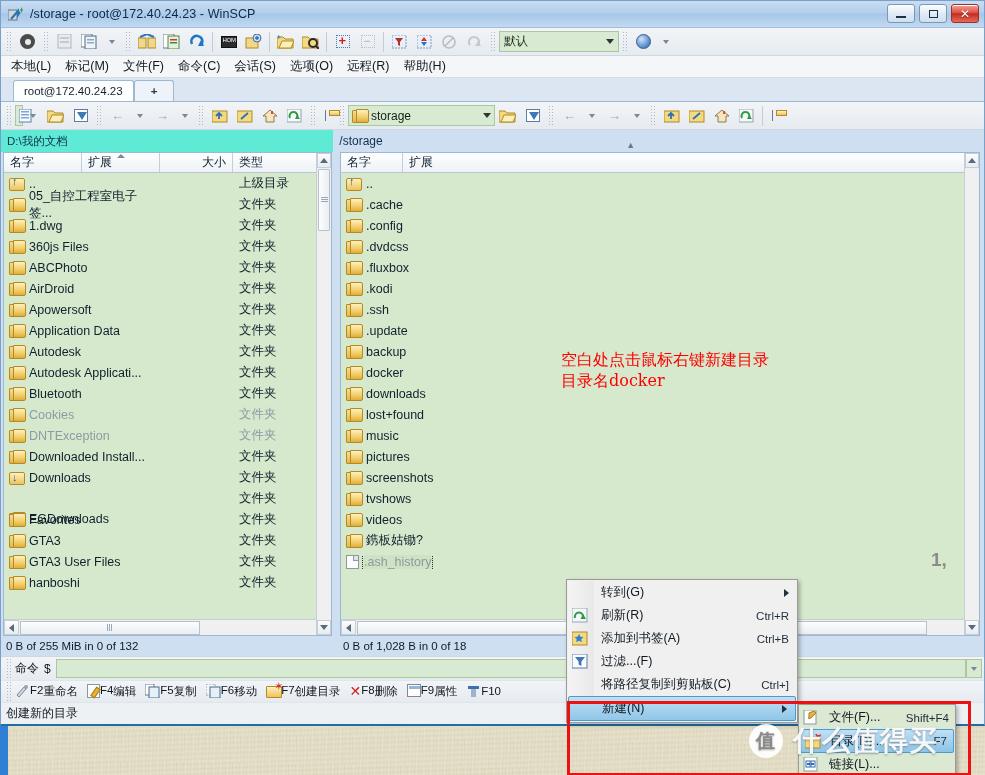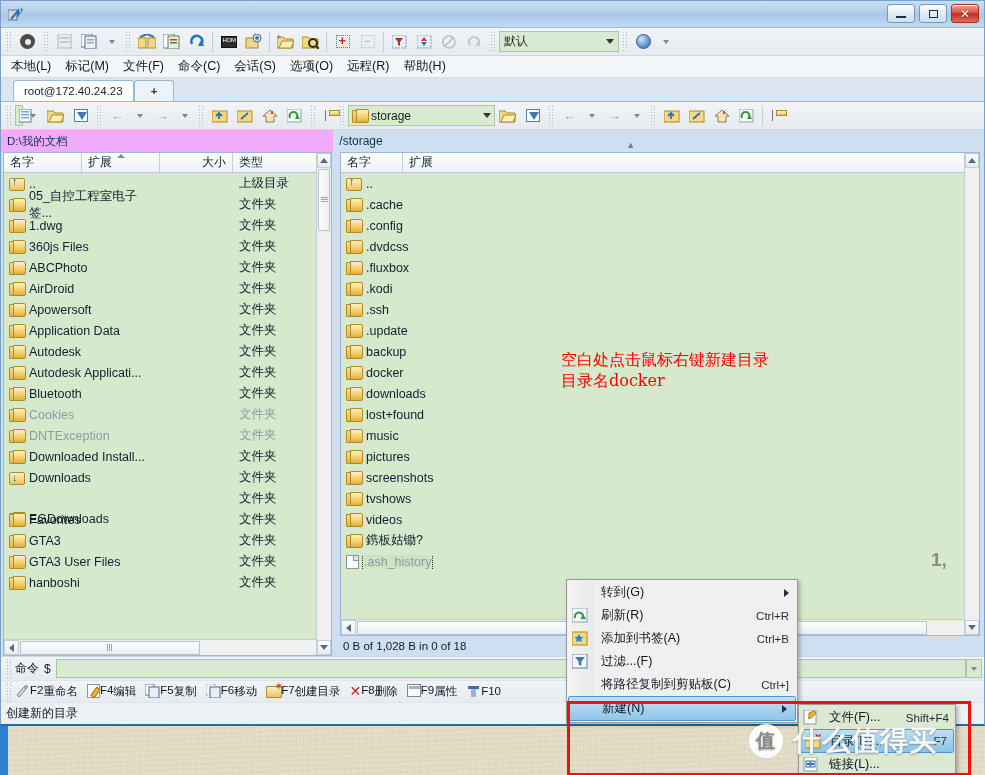--- a/index.html
+++ b/index.html
@@ -120,21 +120,21 @@
   .pathbar{
     height:28px;background:linear-gradient(#f2f4f7,#e6ebf0);
     border-bottom:1px solid #cfd8e0; display:flex;align-items:center;padding-left:2px;
   }
   .addr-combo{
     height:21px;background:#d9ead3;border:1px solid #a9c7a0;
     display:flex;align-items:center;padding:0 3px; min-width:0;
   }
   .addr-combo .txt{font-size:12px;color:#14200f;white-space:nowrap;overflow:hidden;}
   .local-path{
-    height:22px;background:#f0abfc;display:flex;align-items:center;
+    height:22px;background:#5eead4;display:flex;align-items:center;
     padding-left:6px;font-size:11.5px;color:#10304f;
   }
   .remote-path{
     height:22px;background:#cfdff2;display:flex;align-items:center;
     padding-left:6px;font-size:12px;color:#10304f; position:relative;
   }
   .remote-path .caretmark{position:absolute;left:293px;top:10px;font-size:9px;color:#6a7a8a;}
 
   .listwrap{
     flex:1; background:#d7e9cd; border:1px solid #9db8d4;
@@ -387,20 +387,21 @@
 <div class="window">
 
   <div class="titlebar">
     <div class="title-icon">
       <svg width="16" height="16" viewBox="0 0 16 16">
         <rect x="0" y="4" width="9" height="10" fill="#cfd6dd" stroke="#6a7681"></rect>
         <path d="M5 12 L13 3 L13 7 L15 4 L13 1 L13 4 L4 11 Z" fill="#3f9e49"></path>
         <path d="M3 13 L10 5 L10 9 L12 6" fill="none" stroke="#2b73b8" stroke-width="2"></path>
       </svg>
     </div>
+    <div class="title-text">/storage - root@172.40.24.23 - WinSCP</div>
     <div class="win-buttons">
       <div class="win-btn">
           <div class="min-glyph"></div>
         </div>
       <div class="win-btn">
           <div class="max-glyph"></div>
         </div>
       <div class="win-btn close">
           <span class="glyph">✕</span>
         </div>
@@ -872,20 +873,21 @@
             </div>
           <div class="hthumb" style="width:180px;">
               <div class="lines"></div>
             </div>
           <div style="flex:1;"></div>
           <div class="hbtn">
               <div class="arr-r"></div>
             </div>
         </div>
       </div>
+      <div class="statusline">0 B of 255 MiB in 0 of 132</div>
     </div>
 
     <div class="panel splitter"></div>
 
     <div class="panel right">
       <div class="listwrap">
         <div class="lhead">
           <div class="hc" style="width:62px;">名字</div>
           <div class="hc" style="width:568px;border-right:none;">扩展</div>
         </div>

